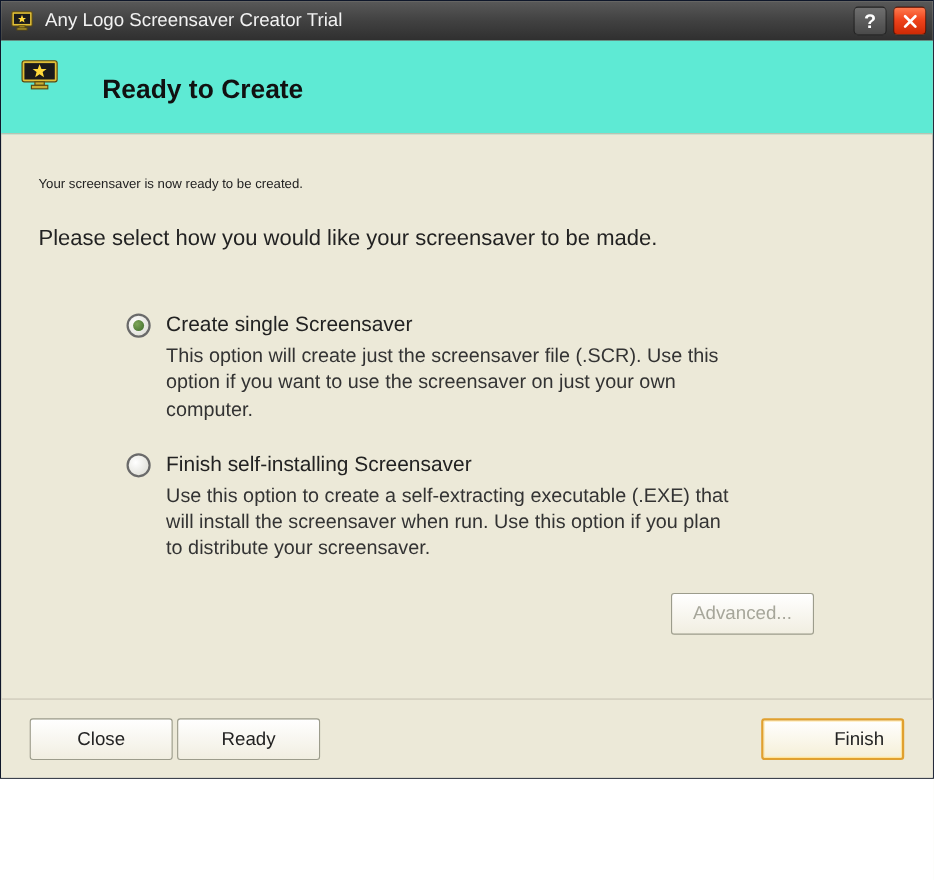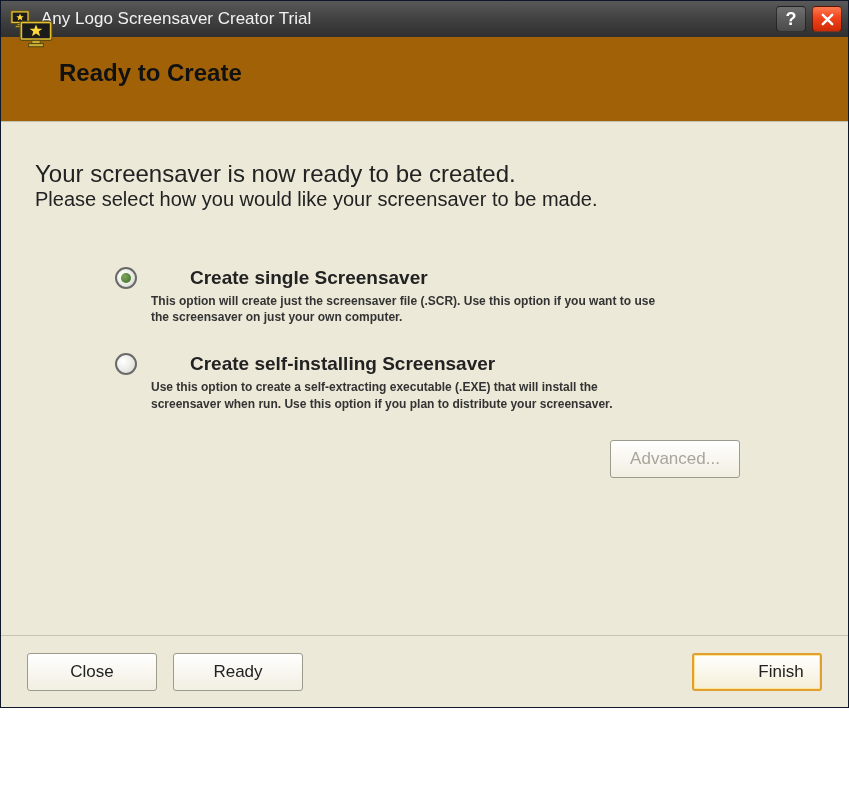--- a/index.html
+++ b/index.html
@@ -50,42 +50,42 @@
     font-size: 18px;
   }
   .tb-close {
     background: linear-gradient(to bottom,#ff7b4f 0%, #f0441c 45%, #cf2a05 100%);
   }
   .tb-close svg { display:block; }
 
   
   .header-band {
     height: 85px;
-    background: #a16207;
+    background: #5eead4;
     border-bottom: 1px solid #c0c0b0;
     display: flex;
+    align-items: center;
     padding-left: 18px;
-    flex-direction: column;
   }
   .header-band .monitor-icon { width: 34px; height: 34px; margin-top:-18px; }
   .header-band .heading {
     font-size: 24px;
     font-weight: bold;
     color: #111;
     margin-left: 40px;
     margin-top: 6px;
   }
 
   
   .content {
     flex: 1;
     padding: 38px 30px 0 34px;
     color: #222;
   }
-  .intro-line { font-size: 24px; }
+  .intro-line { font-size: 12px; margin-bottom: 32px; }
   .instr-line { font-size: 20px; margin-bottom: 56px; }
 
   .option {
     margin-left: 80px;
     margin-right: 60px;
     margin-bottom: 28px;
   }
   .option-head {
     display: flex;
     align-items: center;
@@ -100,31 +100,29 @@
     flex-shrink: 0;
   }
   .radio.checked::after {
     content: "";
     width: 10px; height: 10px;
     border-radius: 50%;
     background: radial-gradient(circle at 35% 35%, #7da65a, #3e6b28);
   }
   .option-title {
     font-size: 19px;
-    font-weight: bold;
-    margin-left: 39px;
+    font-weight: normal;
   }
   .option-desc {
-    font-size: 12px;
+    font-size: 18px;
     line-height: 1.35;
     color: #333;
     margin-left: 36px;
     margin-top: 4px;
     max-width: 520px;
-    font-weight: bold;
   }
 
   .advanced-row {
     display: flex;
     justify-content: flex-end;
     padding-right: 78px;
     margin-top: 10px;
   }
   .btn {
     min-width: 130px;
@@ -150,21 +148,21 @@
   }
 
   
   .footer {
     height: 72px;
     border-top: 1px solid #c7c4b4;
     background: #ece9d8;
     display: flex;
     align-items: center;
     padding: 0 26px;
-    gap: 16px;
+    gap: 4px;
   }
   .footer .spacer { flex: 1; }
 </style>
 </head>
 <body>
 
 <div class="window">
 
   <div class="titlebar">
     <span class="app-icon">
@@ -206,21 +204,21 @@
       <div class="option-head">
         <span class="radio checked"></span>
         <span class="option-title">Create single Screensaver</span>
       </div>
       <div class="option-desc">This option will create just the screensaver file (.SCR). Use this option if you want to use the screensaver on just your own computer.</div>
     </div>
 
     <div class="option">
       <div class="option-head">
         <span class="radio"></span>
-        <span class="option-title">Create self-installing Screensaver</span>
+        <span class="option-title">Finish self-installing Screensaver</span>
       </div>
       <div class="option-desc">Use this option to create a self-extracting executable (.EXE) that will install the screensaver when run. Use this option if you plan to distribute your screensaver.</div>
     </div>
 
     <div class="advanced-row">
       <button class="btn disabled">Advanced...</button>
     </div>
   </div>
 
   <div class="footer">

